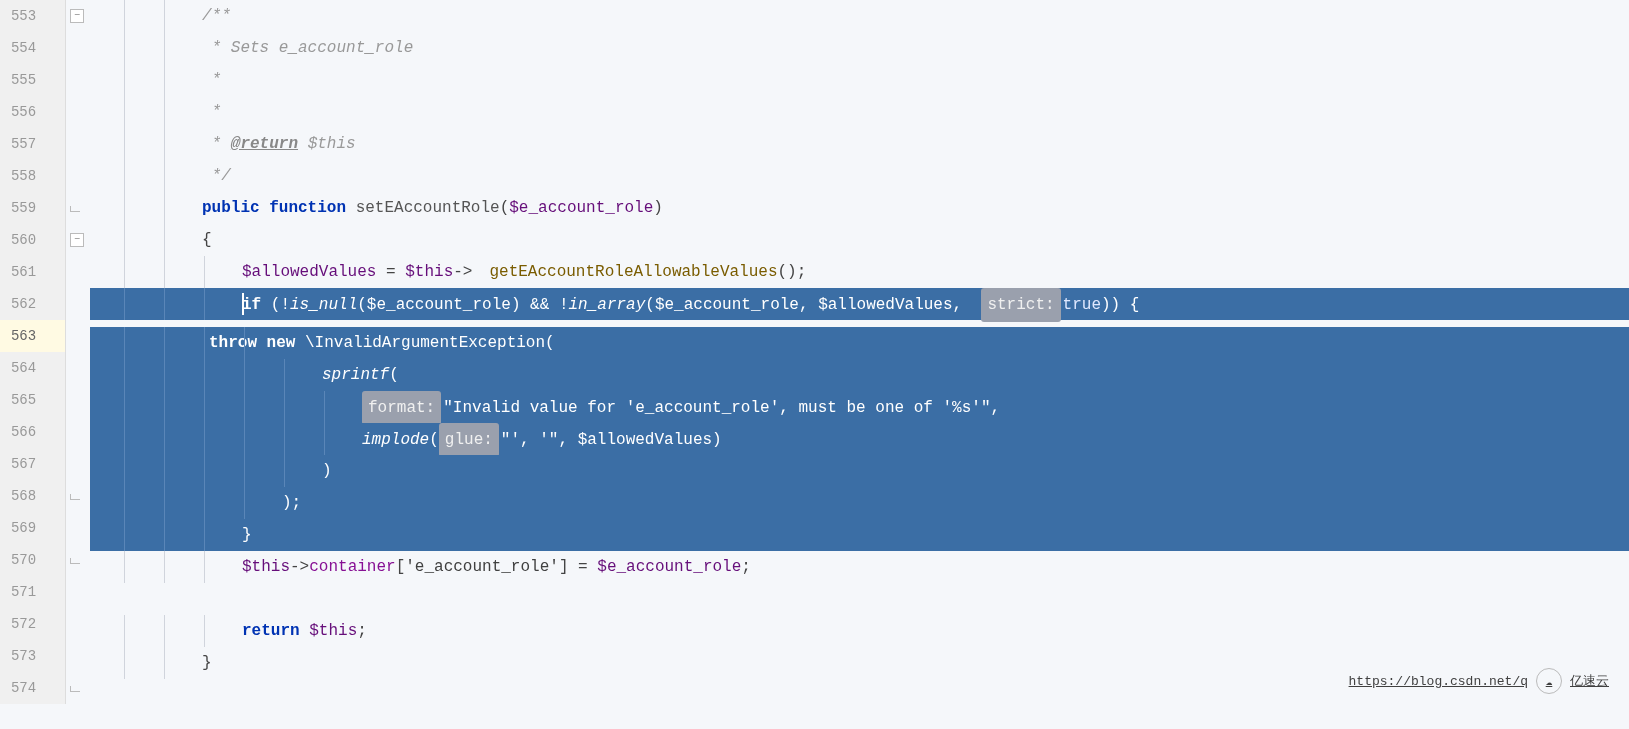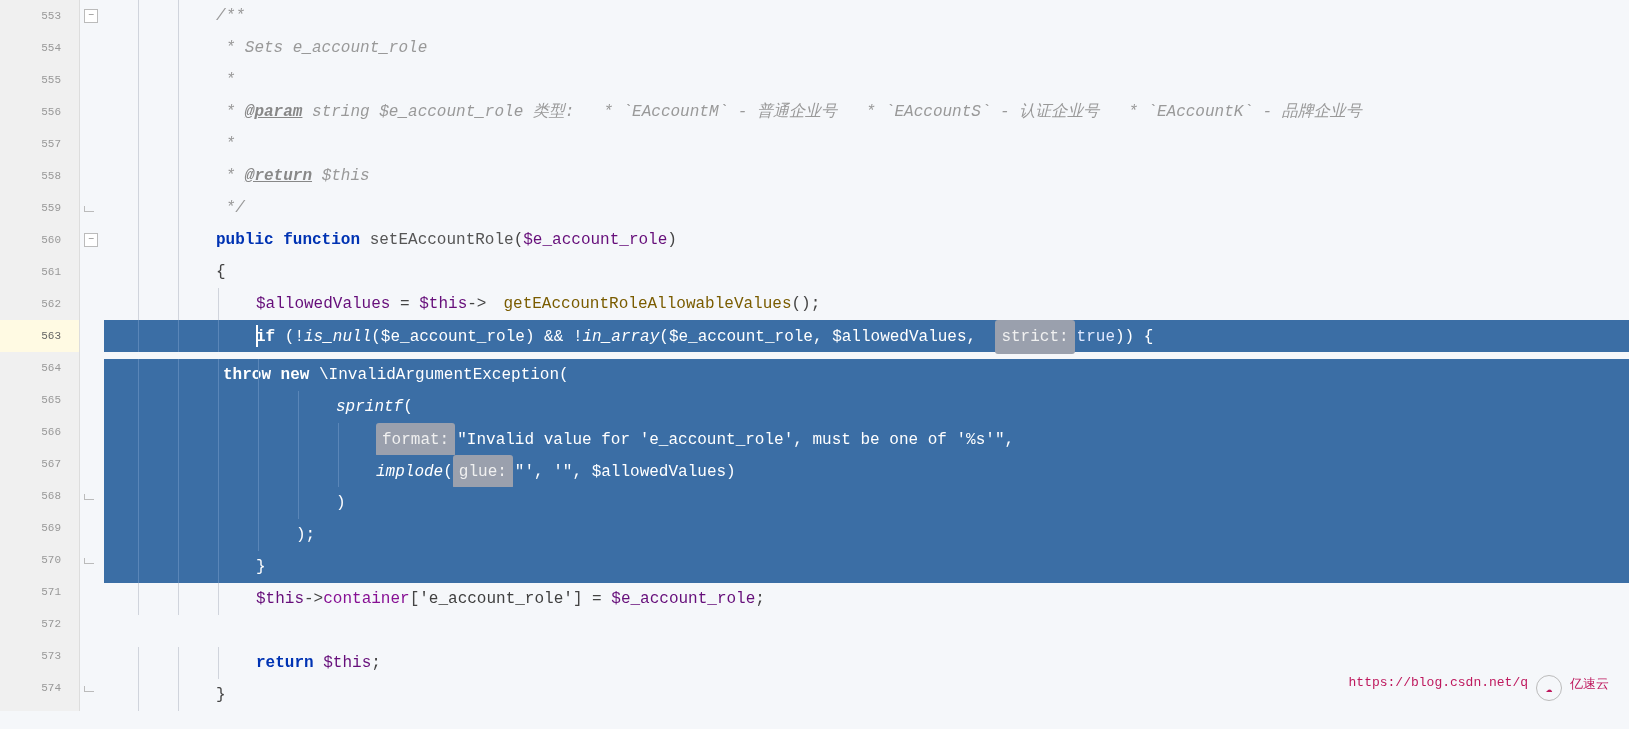--- a/index.html
+++ b/index.html
@@ -10,25 +10,25 @@
   overflow: hidden;
   position: relative;
 }
 .editor {
   display: flex;
   width: 100%;
 }
 .gutter {
   background: #f0f0f0;
   border-right: 1px solid #ddd;
-  width: 80px;
+  width: 66px;
   flex-shrink: 0;
-  text-align: right;
+  text-align: center;
   color: #999;
-  font-size: 11px;
+  font-size: 14px;
   user-select: none;
 }
 .gutter-line {
   height: 32px;
   line-height: 32px;
   padding-right: 18px;
   position: relative;
 }
 .gutter-line.current {
   background: #fffae3;
@@ -109,25 +109,26 @@
   top: 0;
   bottom: 0;
   width: 1px;
   background: #d0d4dc;
 }
 .selected .indent-guide { background: #5a86b8; }
 .watermark {
   position: absolute;
   bottom: 10px;
   right: 20px;
-  color: #be185d;
+  color: #404040;
   font-size: 13px;
   display: flex;
-  align-items: flex-start;
+  align-items: center;
   gap: 8px;
+  text-decoration: underline;
 }
 .watermark-logo {
   border: 1.5px solid #bbb;
   border-radius: 50%;
   width: 26px;
   height: 26px;
   display: flex;
   align-items: center;
   justify-content: center;
   font-size: 11px;
@@ -201,21 +202,20 @@
       <div style="height: 32px; position: relative;"></div>
       <div style="height: 32px; position: relative;"></div>
       <div style="height: 32px; position: relative;">
         <div style="position: absolute; left: 4px; top: 14px; width: 10px; height: 6px; border-left: 1px solid rgb(187, 187, 187); border-bottom: 1px solid rgb(187, 187, 187);"></div>
       </div>
     </div>
   <div class="code-area" id="code">
       <div class="code-line" style="padding-left: 112px;"><div class="indent-guide" style="left: 34px;"></div><div class="indent-guide" style="left: 74px;"></div><span class="comment">/**</span></div>
       <div class="code-line" style="padding-left: 112px;"><div class="indent-guide" style="left: 34px;"></div><div class="indent-guide" style="left: 74px;"></div><span class="comment"> * Sets e_account_role</span></div>
       <div class="code-line" style="padding-left: 112px;"><div class="indent-guide" style="left: 34px;"></div><div class="indent-guide" style="left: 74px;"></div><span class="comment"> *</span></div>
-      <div class="code-line" style="padding-left: 112px;"><div class="indent-guide" style="left: 34px;"></div><div class="indent-guide" style="left: 74px;"></div><span class="comment"> * </span><span class="doctag">@param</span><span class="comment"> string $e_account_role 类型:   * `EAccountM` - 普通企业号   * `EAccountS` - 认证企业号   * `EAccountK` - 品牌企业号</span></div>
       <div class="code-line" style="padding-left: 112px;"><div class="indent-guide" style="left: 34px;"></div><div class="indent-guide" style="left: 74px;"></div><span class="comment"> *</span></div>
       <div class="code-line" style="padding-left: 112px;"><div class="indent-guide" style="left: 34px;"></div><div class="indent-guide" style="left: 74px;"></div><span class="comment"> * </span><span class="doctag">@return</span><span class="comment"> $this</span></div>
       <div class="code-line" style="padding-left: 112px;"><div class="indent-guide" style="left: 34px;"></div><div class="indent-guide" style="left: 74px;"></div><span class="comment"> */</span></div>
       <div class="code-line" style="padding-left: 112px;"><div class="indent-guide" style="left: 34px;"></div><div class="indent-guide" style="left: 74px;"></div><span class="keyword">public function </span><span class="func">setEAccountRole</span><span class="punc">(</span><span class="var">$e_account_role</span><span class="punc">)</span></div>
       <div class="code-line" style="padding-left: 112px;"><div class="indent-guide" style="left: 34px;"></div><div class="indent-guide" style="left: 74px;"></div><span class="punc">{</span></div>
       <div class="code-line" style="padding-left: 152px;"><div class="indent-guide" style="left: 34px;"></div><div class="indent-guide" style="left: 74px;"></div><div class="indent-guide" style="left: 114px;"></div><span class="var">$allowedValues</span><span class="punc"> = </span><span class="var">$this</span><span class="punc">-&gt;</span><span class="method">getEAccountRoleAllowableValues</span><span class="punc">();</span></div>
       <div class="code-line selected" style="padding-left: 152px;"><div class="indent-guide" style="left: 34px;"></div><div class="indent-guide" style="left: 74px;"></div><div class="indent-guide" style="left: 114px;"></div><div class="cursor-mark" style="left: 152px;"></div><span class="keyword">if </span><span class="punc">(!</span><span class="builtin">is_null</span><span class="punc">(</span><span class="var">$e_account_role</span><span class="punc">) &amp;&amp; !</span><span class="builtin">in_array</span><span class="punc">(</span><span class="var">$e_account_role</span><span class="punc">, </span><span class="var">$allowedValues</span><span class="punc">,  </span><span class="hint-box">strict:</span><span class="bool">true</span><span class="punc">)) {</span></div>
       <div class="code-line selected" style="padding-left: 119px; margin-top: 7px;"><div class="indent-guide" style="left: 34px;"></div><div class="indent-guide" style="left: 74px;"></div><div class="indent-guide" style="left: 114px;"></div><div class="indent-guide" style="left: 154px;"></div><span class="keyword">throw new </span><span class="punc">\InvalidArgumentException(</span></div>
       <div class="code-line selected" style="padding-left: 232px;"><div class="indent-guide" style="left: 34px;"></div><div class="indent-guide" style="left: 74px;"></div><div class="indent-guide" style="left: 114px;"></div><div class="indent-guide" style="left: 154px;"></div><div class="indent-guide" style="left: 194px;"></div><span class="builtin">sprintf</span><span class="punc">(</span></div>
       <div class="code-line selected" style="padding-left: 272px;"><div class="indent-guide" style="left: 34px;"></div><div class="indent-guide" style="left: 74px;"></div><div class="indent-guide" style="left: 114px;"></div><div class="indent-guide" style="left: 154px;"></div><div class="indent-guide" style="left: 194px;"></div><div class="indent-guide" style="left: 234px;"></div><span class="hint-box">format:</span><span class="string">"Invalid value for 'e_account_role', must be one of '%s'"</span><span class="punc">,</span></div>

